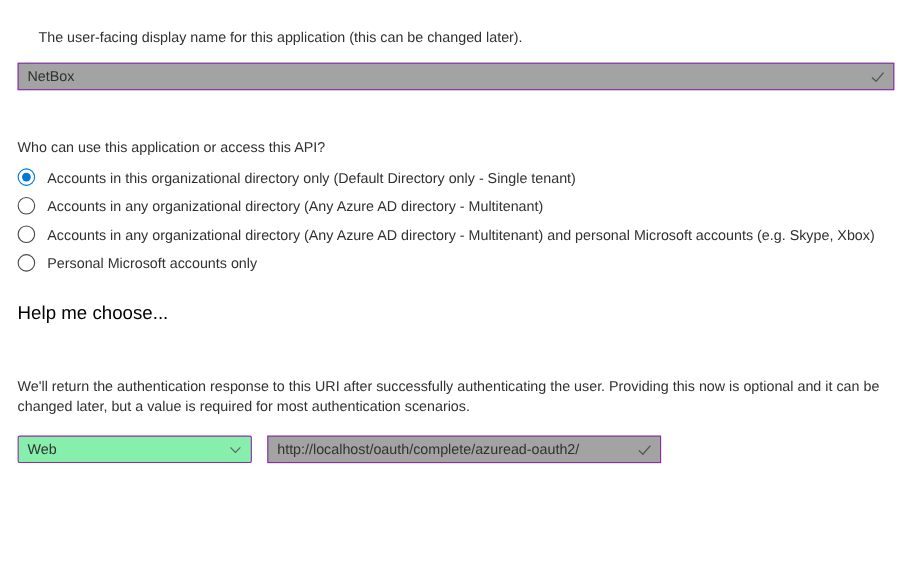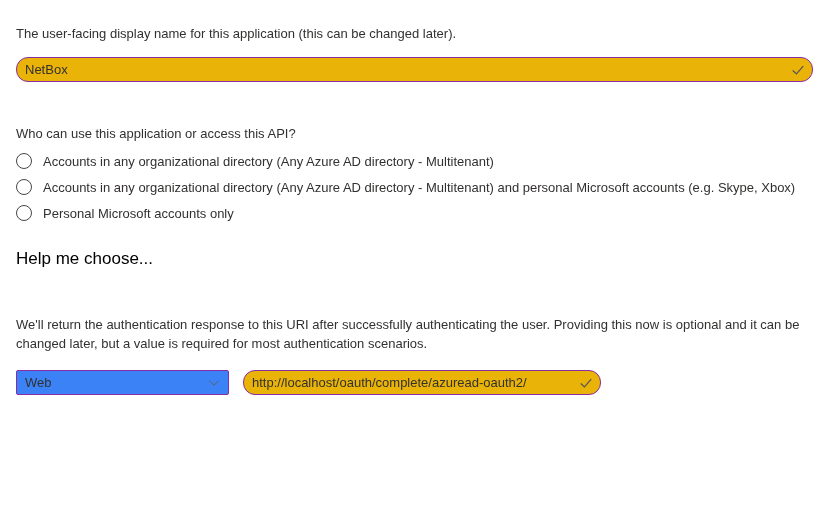--- a/index.html
+++ b/index.html
@@ -20,33 +20,33 @@
   }
   .required-star { color: #d13438; margin-right: 5px; }
 
   .body-text {
     font-size: 13px;
     line-height: 19px;
     color: #323130;
   }
 
   
-  .name-desc { margin-top: 12px; }
+  .name-desc { margin-top: 12px; margin-left: 19px; }
   .input-wrap { position: relative; margin-top: 14px; }
   .textbox {
     width: 100%;
     height: 25px;
     border: 1px solid #8a2da5;
-    border-radius: 12px;
+    border-radius: 0;
     padding: 0 28px 0 8px;
     font-family: "Liberation Sans", "DejaVu Sans", sans-serif;
     font-size: 13px;
     color: #323130;
     outline: none;
-    background: #eab308;
+    background: #a3a3a3;
   }
   .check-icon {
     position: absolute;
     right: 8px; top: 50%;
     transform: translateY(-50%);
     width: 14px; height: 14px;
   }
 
   
   .account-types { margin-top: 44px; }
@@ -99,21 +99,21 @@
     margin-top: 17px;
     display: flex;
     align-items: center;
   }
   .select-box {
     position: relative;
     width: 213px;
     height: 25px;
     border: 1px solid #8a2da5;
     border-radius: 2px;
-    background: #3b82f6;
+    background: #86efac;
     display: flex;
     align-items: center;
     padding: 0 26px 0 8px;
     font-size: 13px;
     cursor: pointer;
   }
   .chevron-icon {
     position: absolute;
     right: 8px; top: 50%;
     transform: translateY(-50%);
@@ -135,20 +135,26 @@
     <input class="textbox" type="text" value="NetBox" style="">
     <svg class="check-icon" viewBox="0 0 16 16">
       <path d="M2 8.5 L6.2 12.5 L14 3.5" fill="none" stroke="#565656" stroke-width="1.4"></path>
     </svg>
   </div>
 
   <div class="account-types">
     <div class="question">Who can use this application or access this API?</div>
 
     <div class="radio-list">
+      <div class="radio-row selected">
+        <span class="radio">
+            <span class="dot"></span>
+          </span>
+        <span class="radio-label">Accounts in this organizational directory only (Default Directory only - Single tenant)</span>
+      </div>
       <div class="radio-row">
         <span class="radio"></span>
         <span class="radio-label">Accounts in any organizational directory (Any Azure AD directory - Multitenant)</span>
       </div>
       <div class="radio-row">
         <span class="radio"></span>
         <span class="radio-label">Accounts in any organizational directory (Any Azure AD directory - Multitenant) and personal Microsoft accounts (e.g. Skype, Xbox)</span>
       </div>
       <div class="radio-row">
         <span class="radio"></span>

